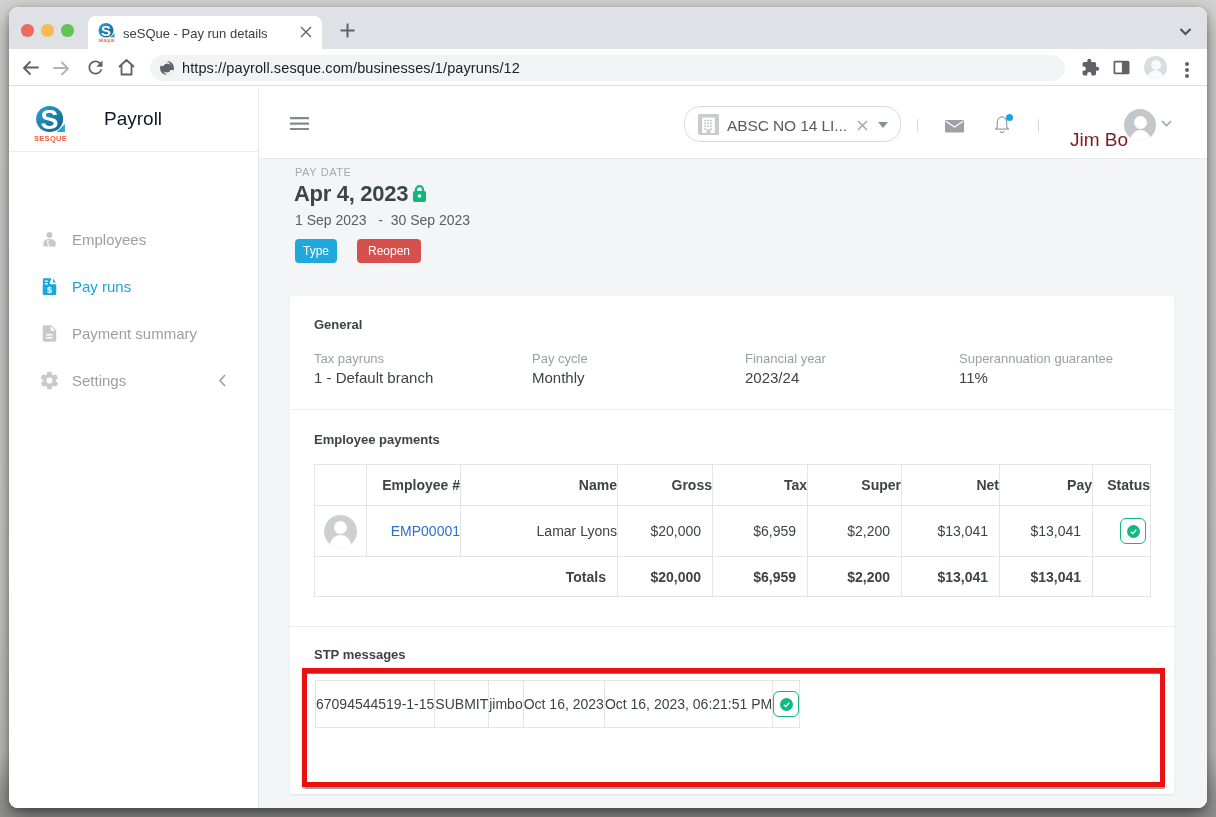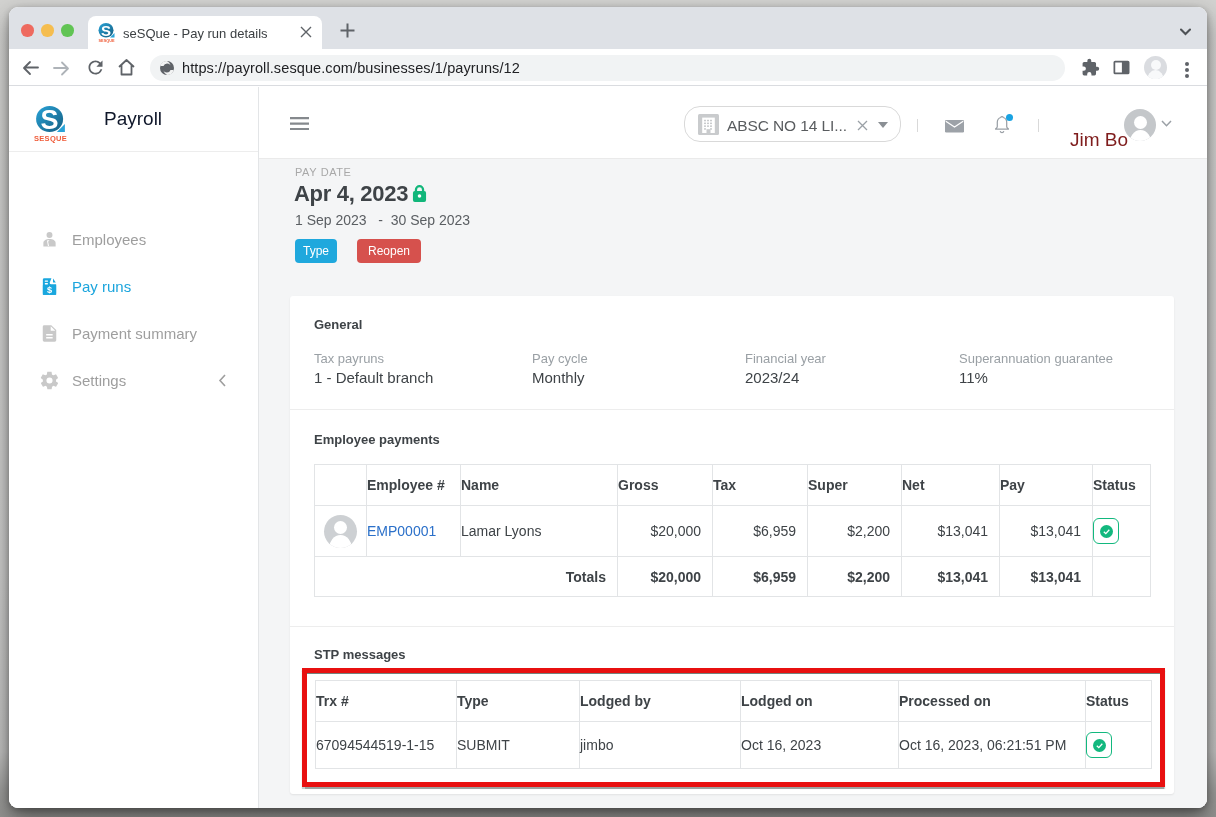--- a/index.html
+++ b/index.html
@@ -41,21 +41,21 @@
 .range { position:absolute; left:36px; top:53px; font-size:14px; color:#5a5e62; }
 .btn { position:absolute; top:80px; height:24px; border-radius:4px; color:#fff; font-size:12px; text-align:center; line-height:24px; }
 .btn-edit { left:36px; width:42px; background:#1fa8dd; }
 .btn-reopen { left:98px; width:64px; background:#d6514d; }
 .card { position:absolute; left:31px; width:884px; background:#fff; border-radius:3px; box-shadow:0 1px 2px rgba(0,0,0,0.08); }
 .card-t { position:absolute; left:24px; font-size:13px; font-weight:bold; color:#3e4347; }
 .glabel { position:absolute; font-size:13px; color:#9aa0a5; }
 .gvalue { position:absolute; font-size:15px; color:#3e4347; }
 table { border-collapse:collapse; font-family:"Liberation Sans", sans-serif; }
 .ptable { position:absolute; left:24px; background:#fff; }
-.ptable th, .ptable td { border:1px solid #e2e4e6; font-size:14px; color:#3e4347; text-align:left; padding:0; }
+.ptable th, .ptable td { border:1px solid #e2e4e6; font-size:14px; color:#3e4347; text-align:right; padding:0; }
 .ptable th { font-weight:bold; }
 .ptable td.num { text-align:right; padding-right:11px; }
 .badge { display:inline-block; width:26px; height:26px; border:1.5px solid #12b87e; border-radius:6px; position:relative; vertical-align:middle; }
 .badge svg { position:absolute; left:5.5px; top:5.5px; }
 .redbox { position:absolute; left:12px; top:37px; width:863px; height:119px; border:5px solid #e81010; box-shadow: inset 0 1px 0 0 rgba(80,100,92,0.8), 0 1.5px 1px rgba(60,70,65,0.5); }
 a.emp { color:#2b70c9; text-decoration:none; }
 </style>
 </head>
 <body>
 <div class="window">
@@ -312,28 +312,20 @@
             <td class="num" style="font-weight:bold">$13,041</td>
             <td></td>
           </tr>
         </tbody>
           </table>
 
         <div class="card-t" style="top:351px">STP messages</div>
         <div class="redbox" style="top:372px"></div>
         <table class="ptable" style="top:384px;left:25px">
           <tbody>
-              <tr style="height:41px">
-            <th style="width:141px">Trx #</th>
-            <th style="width:123px">Type</th>
-            <th style="width:161px">Lodged by</th>
-            <th style="width:158px">Lodged on</th>
-            <th style="width:187px">Processed on</th>
-            <th style="width:66px">Status</th>
-          </tr>
           <tr style="height:47px">
             <td>67094544519-1-15</td>
             <td>SUBMIT</td>
             <td>jimbo</td>
             <td>Oct 16, 2023</td>
             <td>Oct 16, 2023, 06:21:51 PM</td>
             <td>
               <span class="badge"><svg width="13" height="13" viewBox="0 0 13 13">
                       <circle cx="6.5" cy="6.5" r="6.5" fill="#12b87e"></circle>
                       <path d="M3.8 6.7 L5.8 8.6 L9.3 4.8" fill="none" stroke="#fff" stroke-width="1.3"></path>

